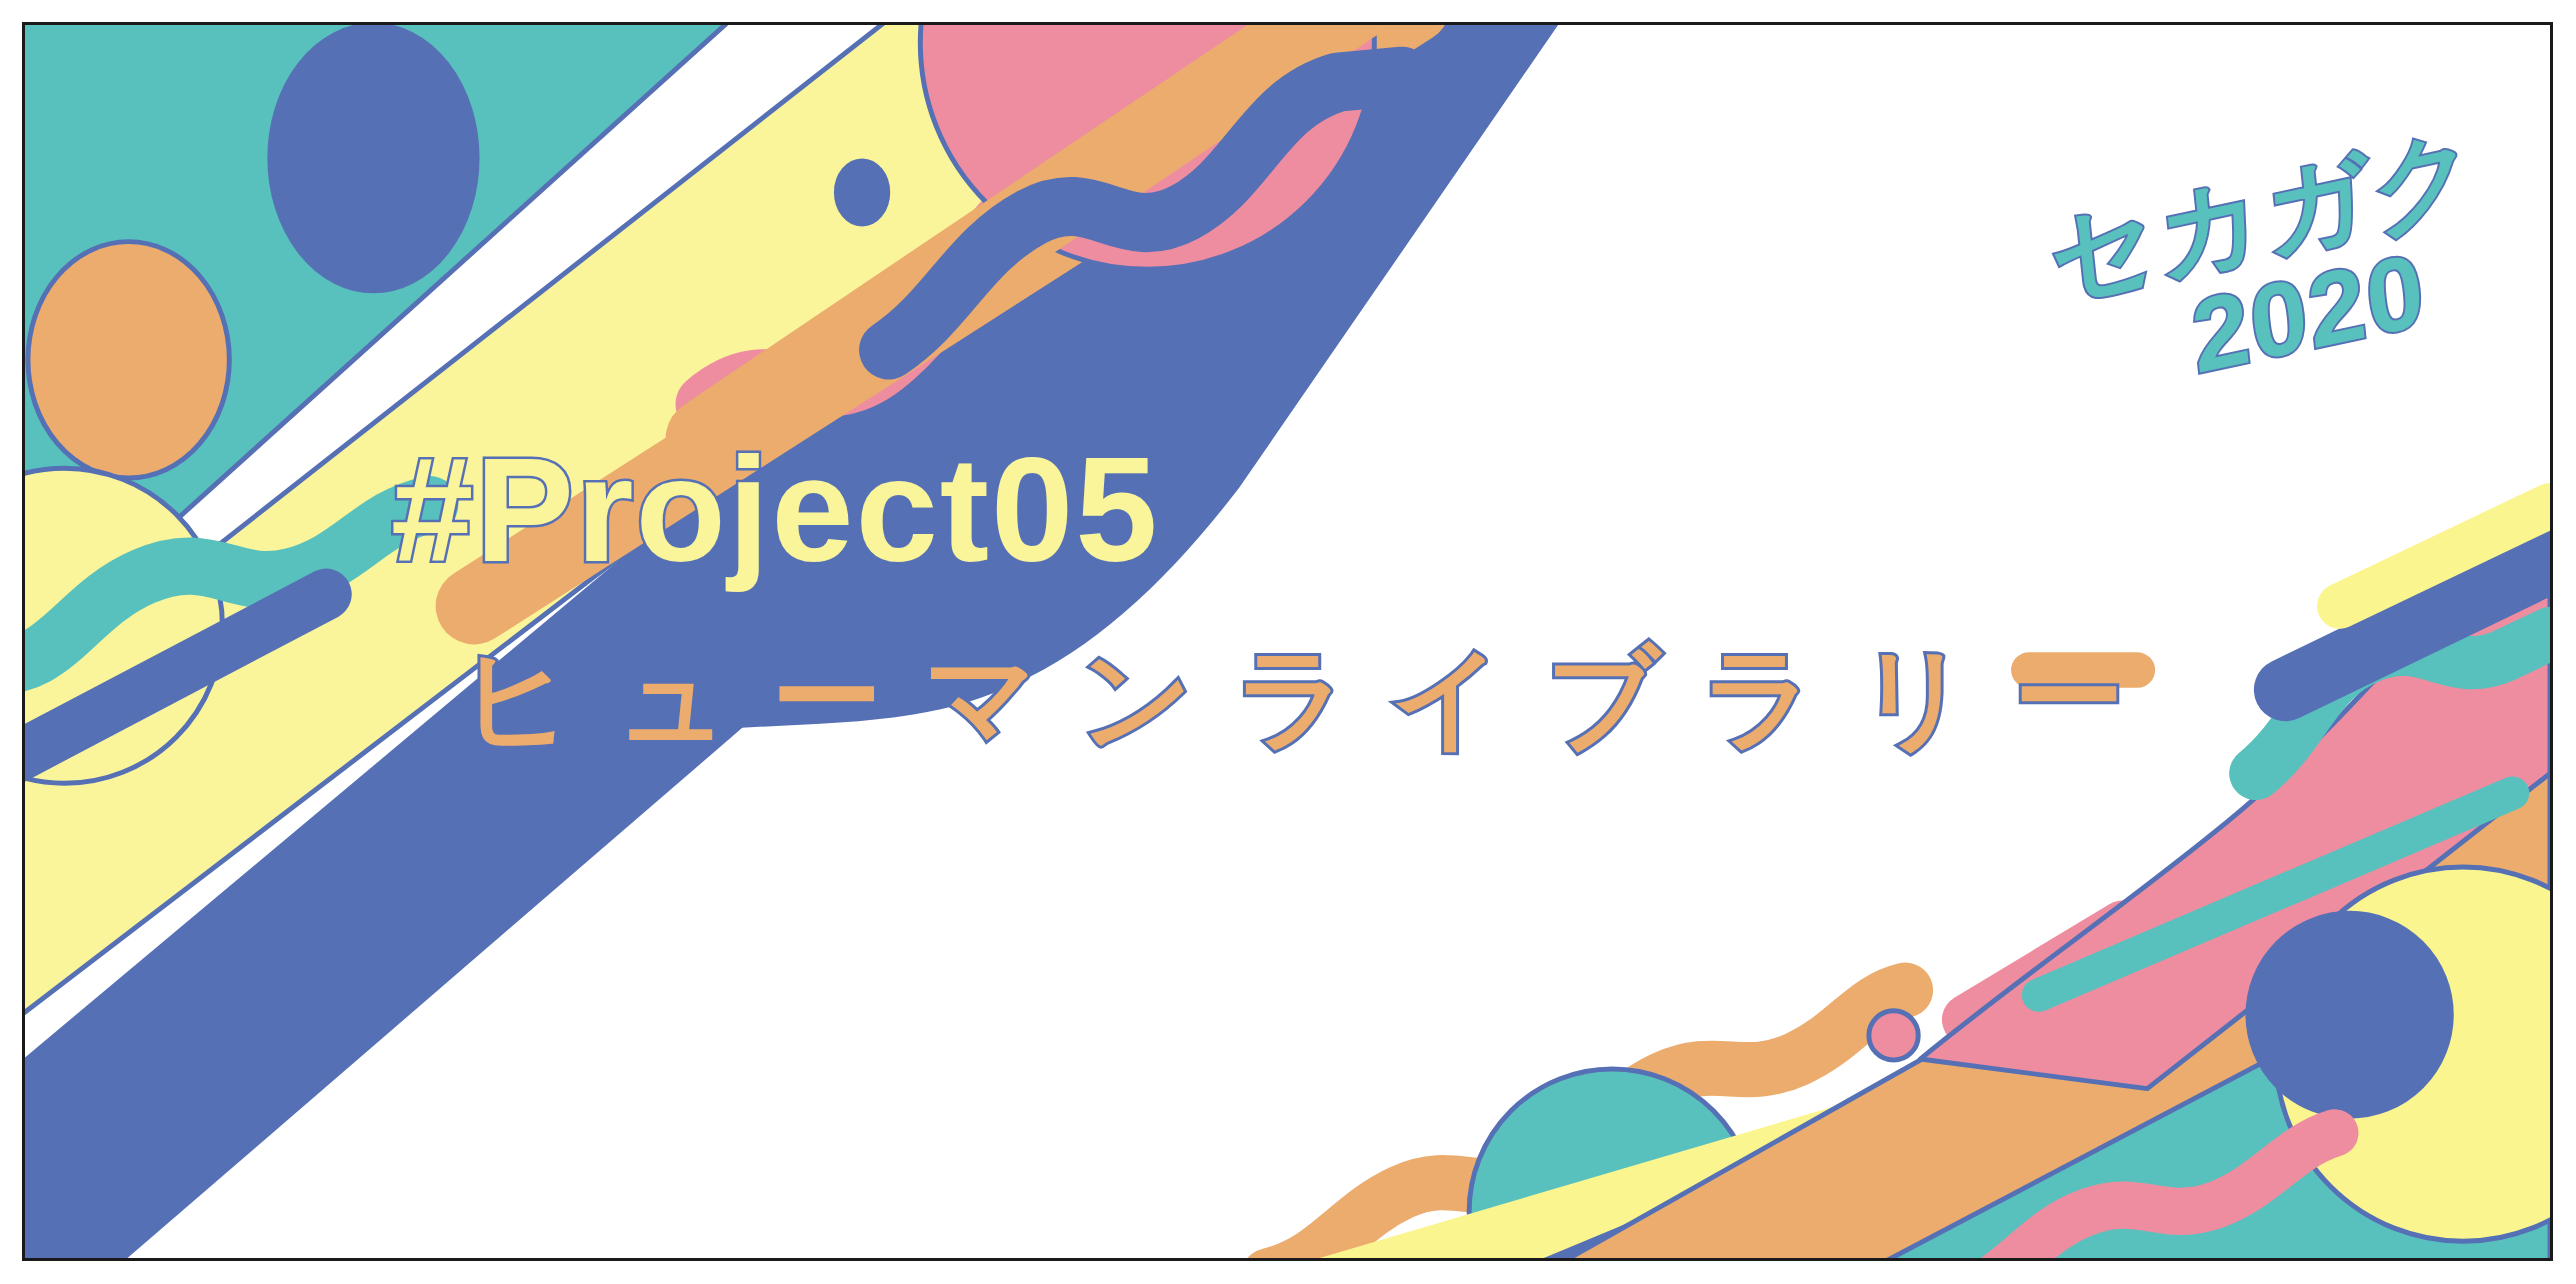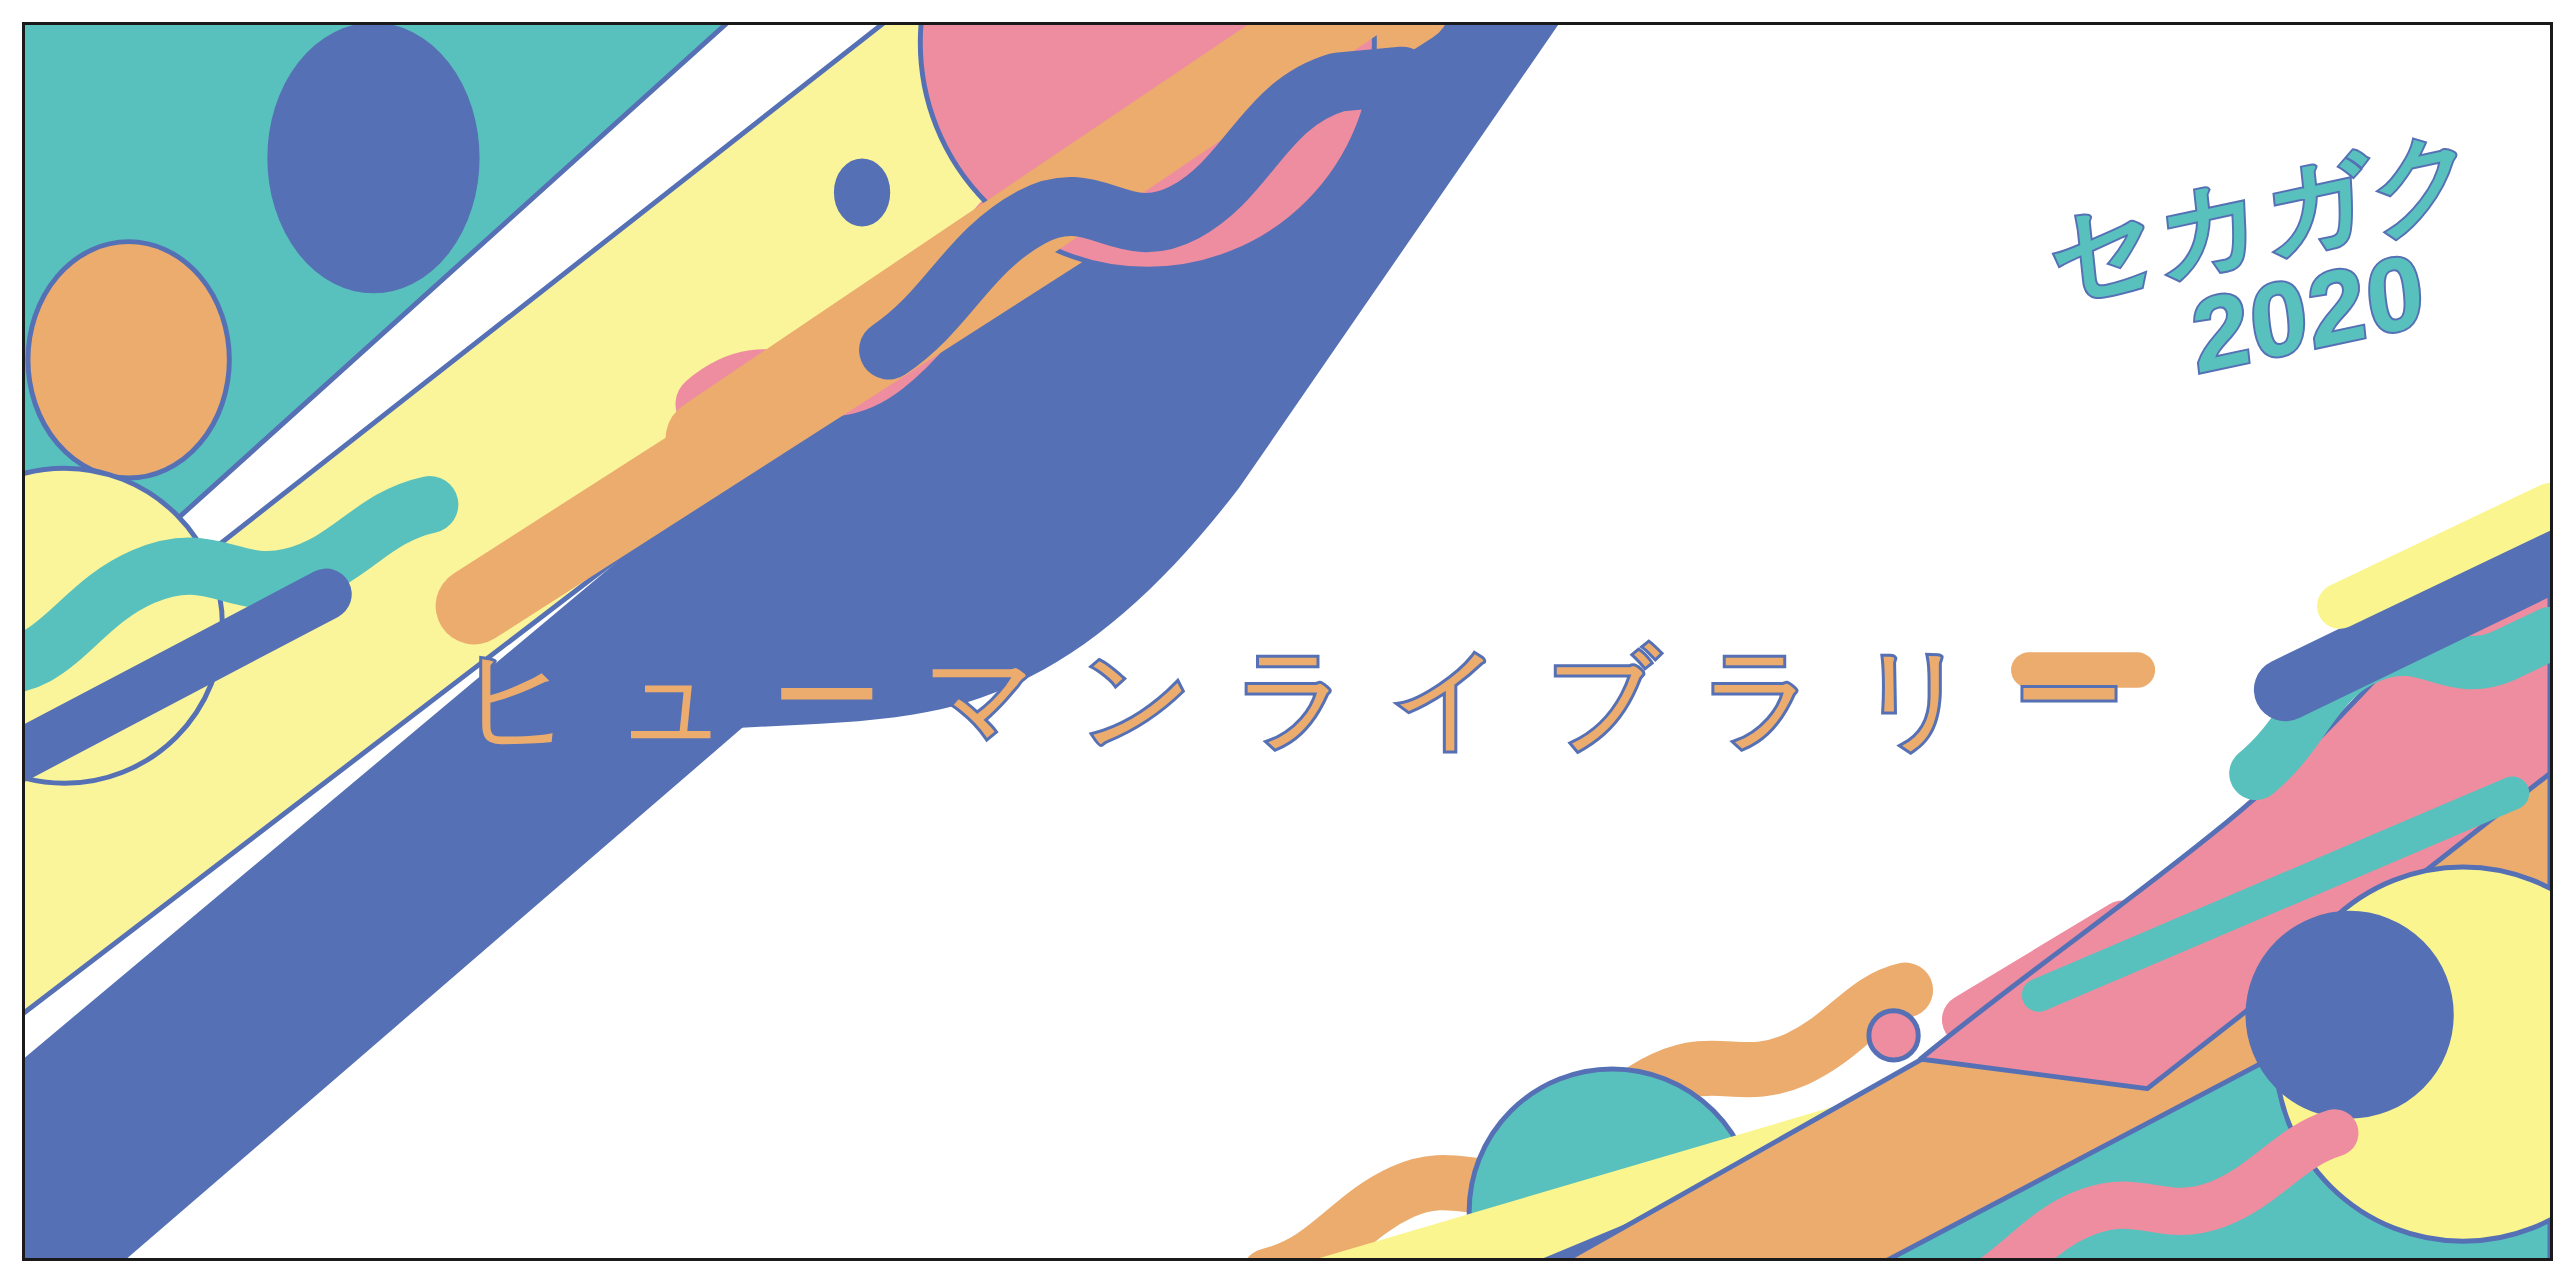--- a/index.html
+++ b/index.html
@@ -42,21 +42,21 @@
     color:#FAF49A;
     -webkit-text-stroke:5px #5570B5;
     paint-order:stroke fill;
     white-space:nowrap;
     line-height:1;
   }
   .title-sub{
     position:absolute;
     left:435px; top:604px;
     font-size:111px;
-    font-weight:normal;
+    font-weight:bold;
     letter-spacing:42px;
     color:#EBAC6E;
     -webkit-text-stroke:6px #5570B5;
     paint-order:stroke fill;
     white-space:nowrap;
     line-height:1.25;
   }
   .logo-wrap{
     position:absolute;
     right:81px; top:94px;
@@ -162,20 +162,21 @@
 
         <path d="M 1960 1290 C 2015 1270 2035 1225 2090 1205 C 2145 1185 2165 1218 2220 1198 C 2272 1178 2292 1140 2340 1125" fill="none" stroke="#EE8DA0" stroke-width="48" stroke-linecap="round"></path>
 
         <path d="M 2030 655 L 2140 655" fill="none" stroke="#EBAC6E" stroke-width="36" stroke-linecap="round"></path>
 
       </g>
     </svg>
 
     <div class="txt-layer">
 
+      <div class="title-main">#Project05</div>
 
       <div class="title-sub">ヒューマンライブラリー</div>
 
       <div class="logo-wrap">
         <span class="logo-jp">セカガク</span>
         <span class="logo-year">2020</span>
       </div>
 
     </div>
 

